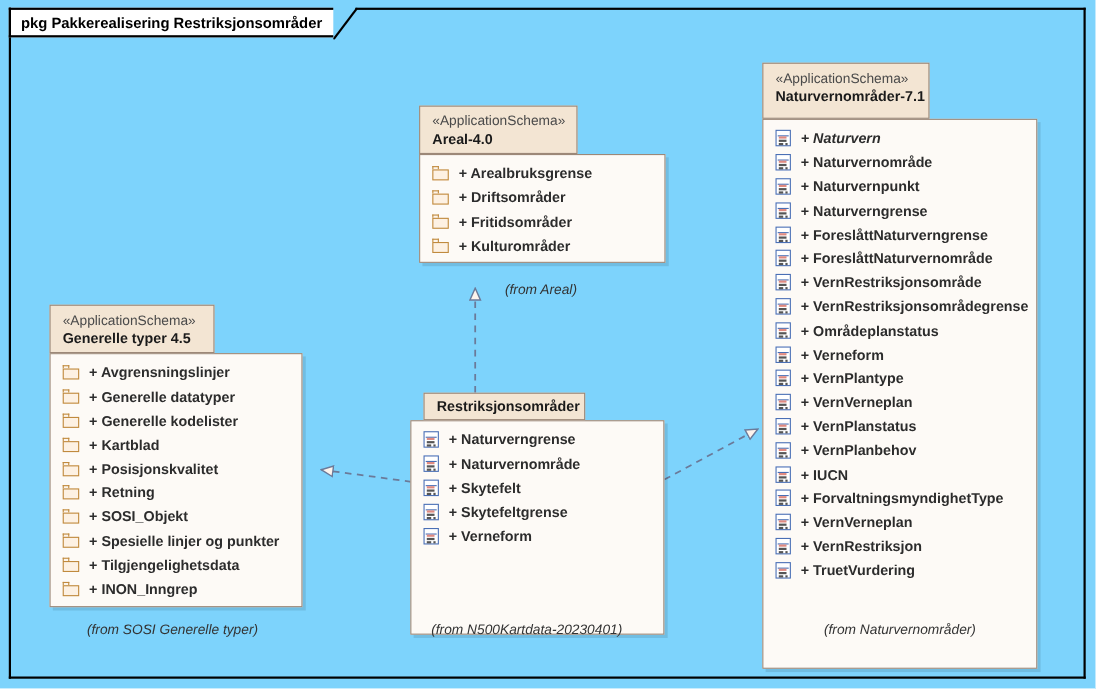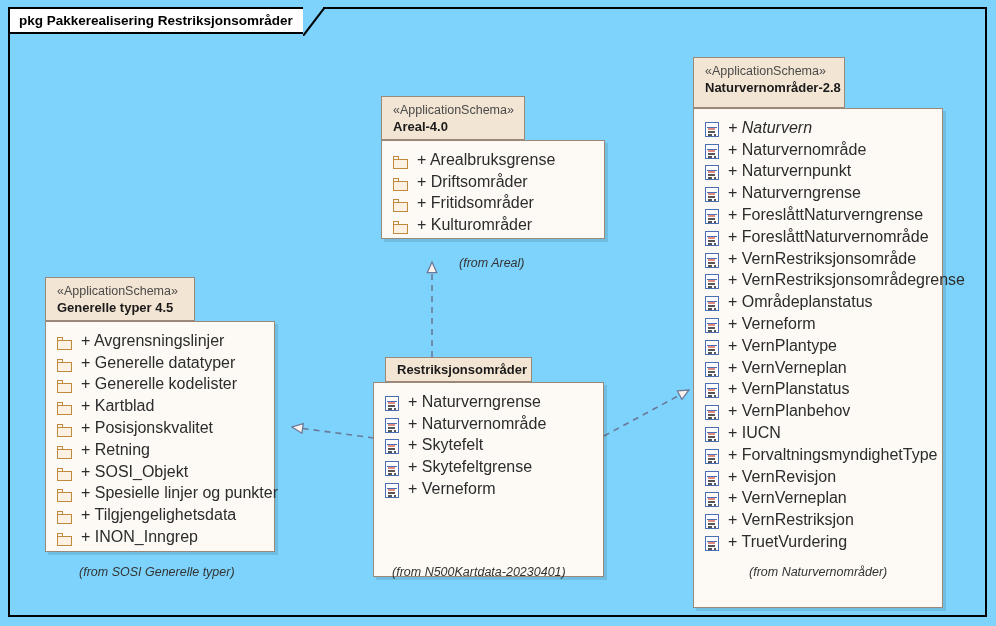--- a/index.html
+++ b/index.html
@@ -110,26 +110,27 @@
     box-sizing: border-box;
     background: #fdfaf6;
     border: 1px solid #9c8878;
     padding: 6px 0 6px 0;
     z-index: 2;
   }
   .pkg-body.shadowed { box-shadow: 3px 3px 0 0 rgba(0,0,0,0.10); }
 
   .member {
     display: flex;
-    align-items: flex-end;
+    align-items: center;
     height: 21.8px;
     padding-left: 11px;
-    font-size: 16px;
+    font-size: 13px;
     color: #2c2c2c;
     white-space: nowrap;
+    font-weight: bold;
   }
   .member .mlabel { margin-left: 9px; }
   .member .mlabel.abstract { font-style: italic; }
 
   
   .ico-folder {
     position: relative;
     width: 15px;
     height: 13px;
     flex: 0 0 auto;
@@ -410,21 +411,21 @@
           </span>
           <span class="mlabel">+ Verneform</span>
         </div>
       </div>
   </div>
   <div class="from-label" style="left:392px; top:565px;">(from N500Kartdata-20230401)</div>
 
   <div class="pkg" id="pkg-naturvernomrader" style="left:693px; top:57px;">
     <div class="pkg-tab" style="width:152px; height:51px;">
       <div class="stereo">«ApplicationSchema»</div>
-      <div class="pname">Naturvernområder-2.8</div>
+      <div class="pname">Naturvernområder-7.1</div>
     </div>
     <div class="pkg-body shadowed" id="body-naturvernomrader" style="top:51px; width:250px; height:500px;">
         <div class="member">
           <span class="ico-class">
             <span class="band"></span>
             <span class="l1"></span>
             <span class="l2"></span>
             <span class="l3"></span>
             <span class="l4"></span>
           </span>
@@ -572,30 +573,20 @@
         </div>
         <div class="member">
           <span class="ico-class">
             <span class="band"></span>
             <span class="l1"></span>
             <span class="l2"></span>
             <span class="l3"></span>
             <span class="l4"></span>
           </span>
           <span class="mlabel">+ ForvaltningsmyndighetType</span>
-        </div>
-        <div class="member">
-          <span class="ico-class">
-            <span class="band"></span>
-            <span class="l1"></span>
-            <span class="l2"></span>
-            <span class="l3"></span>
-            <span class="l4"></span>
-          </span>
-          <span class="mlabel">+ VernRevisjon</span>
         </div>
         <div class="member">
           <span class="ico-class">
             <span class="band"></span>
             <span class="l1"></span>
             <span class="l2"></span>
             <span class="l3"></span>
             <span class="l4"></span>
           </span>
           <span class="mlabel">+ VernVerneplan</span>

